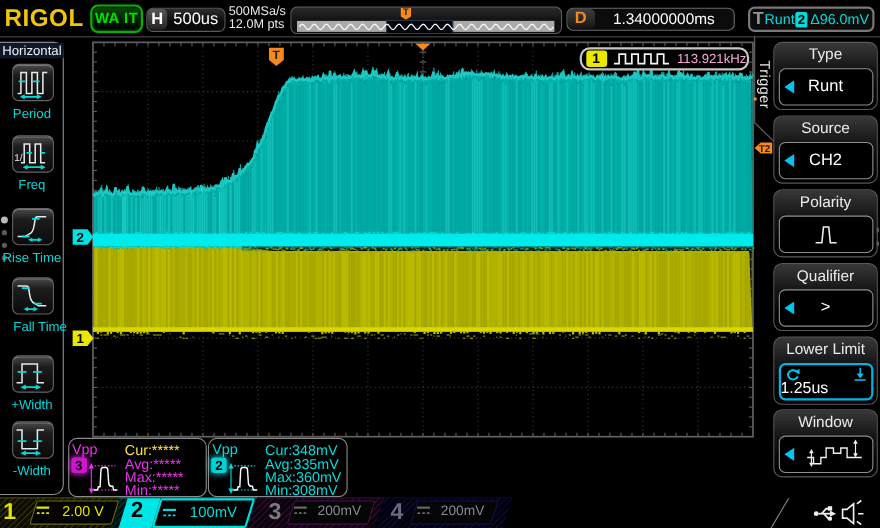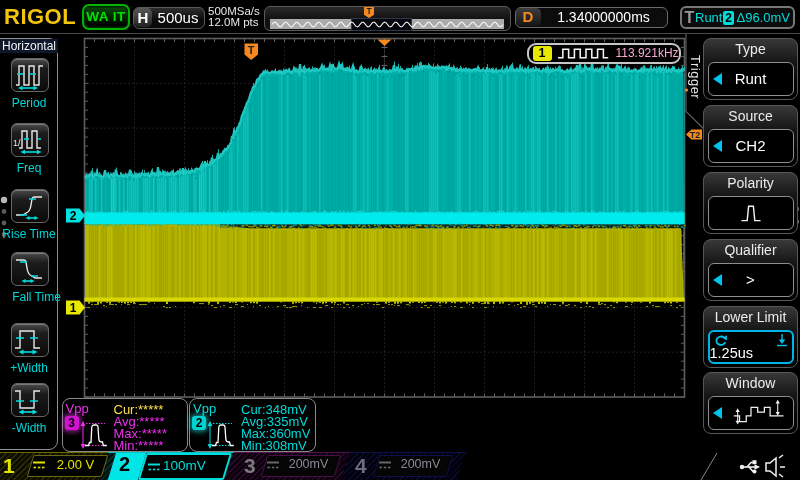--- a/index.html
+++ b/index.html
@@ -2411,21 +2411,21 @@
     <div class="abs" style="left:119px;top:453px;color:#000;font-size:20px;font-weight:bold">2</div>
     <div class="cbx" style="left:142px;top:452.5px;width:86px;height:26.5px;background:#000;border:2px solid #00dcdc;border-radius:2px"></div>
     <div class="abs" style="left:148px;top:459px"><svg width="12" height="9" viewBox="0 0 12 9" style="vertical-align:1px">
         <line x1="0" y1="1.5" x2="12" y2="1.5" stroke="#00dcdc" stroke-width="2"></line>
         <g stroke="#00dcdc" stroke-width="1.6">
           <line x1="0.5" y1="6.5" x2="3" y2="6.5"></line>
           <line x1="4.8" y1="6.5" x2="7.3" y2="6.5"></line>
           <line x1="9" y1="6.5" x2="11.5" y2="6.5"></line>
         </g>
       </svg></div>
-    <div class="abs" style="left:163px;top:457.5px;width:62px;color:#00dcdc;font-size:13.5px">100mV</div>
+    <div class="abs" style="left:163px;top:457.5px;width:62px;text-align:center;color:#00dcdc;font-size:13.5px">100mV</div>
     <div class="cbx" style="left:264px;top:455px;width:74px;height:22px;background:#050505;border:1px solid #48104a;border-radius:2px"></div>
     <div class="abs" style="left:267px;top:457px"><svg width="12" height="9" viewBox="0 0 12 9" style="vertical-align:1px">
         <line x1="0" y1="1.5" x2="12" y2="1.5" stroke="#666" stroke-width="2"></line>
         <g stroke="#666" stroke-width="1.6">
           <line x1="0.5" y1="6.5" x2="3" y2="6.5"></line>
           <line x1="4.8" y1="6.5" x2="7.3" y2="6.5"></line>
           <line x1="9" y1="6.5" x2="11.5" y2="6.5"></line>
         </g>
       </svg></div>
     <div class="abs" style="left:281px;top:456.5px;width:55px;text-align:center;color:#8a8a96;font-size:12.5px">200mV</div>

